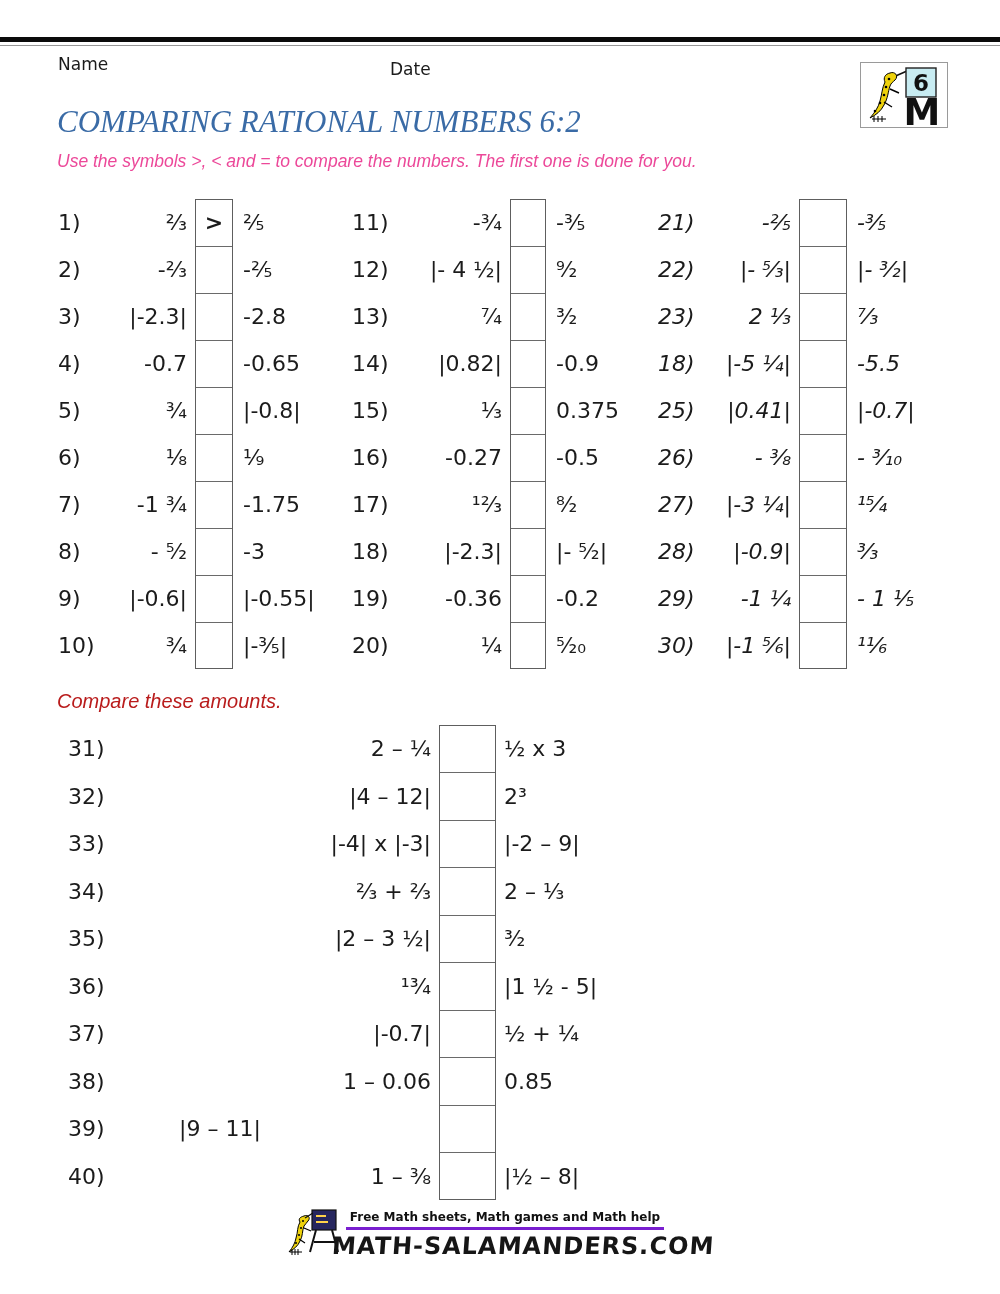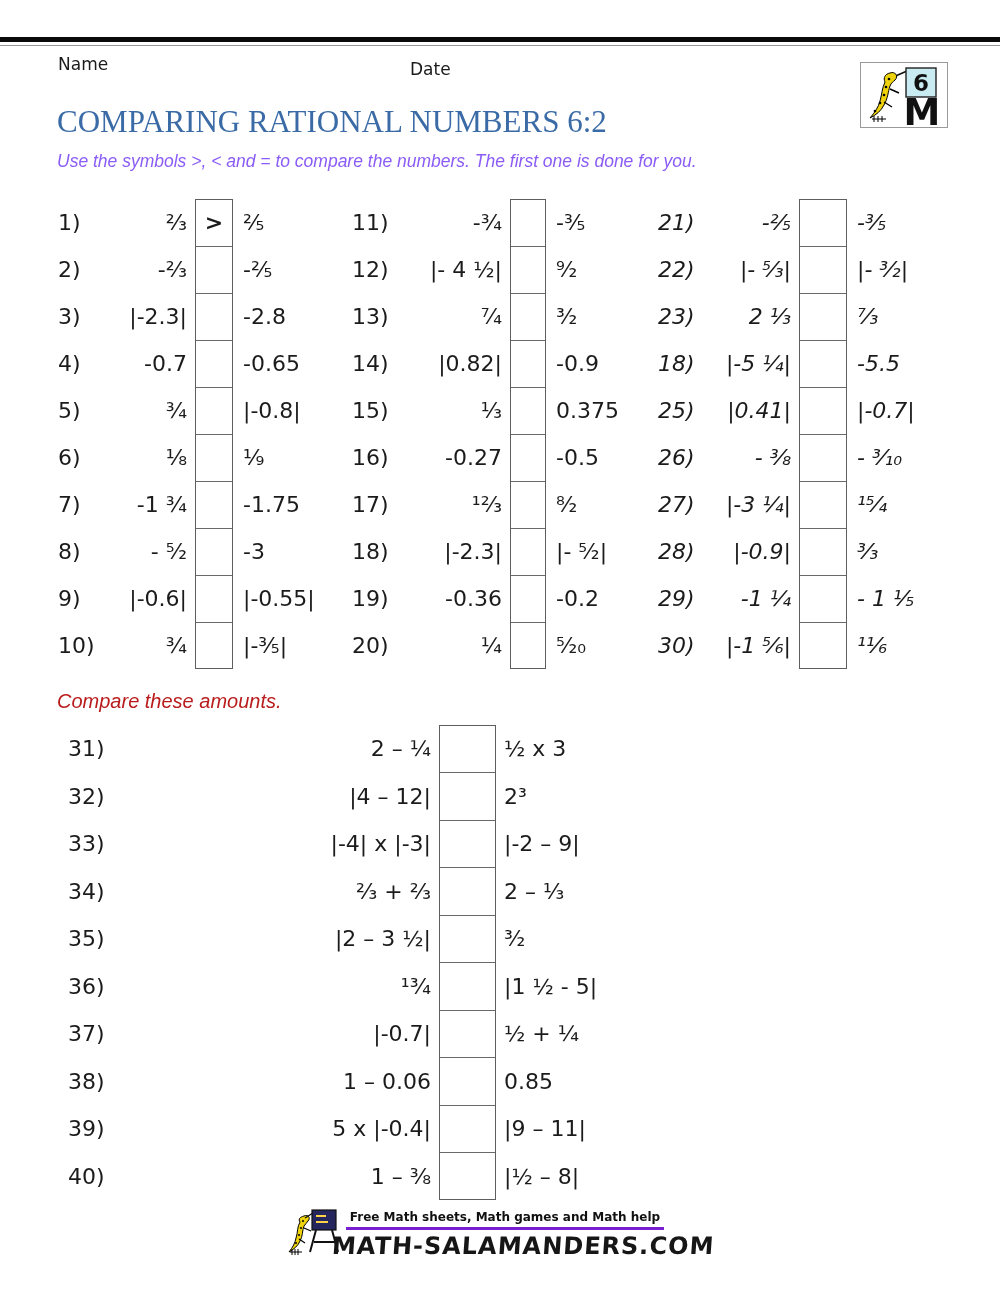--- a/index.html
+++ b/index.html
@@ -9,33 +9,33 @@
     width: 1000px; height: 1294px;
     background: #ffffff;
     font-family: "DejaVu Sans", "Liberation Sans", sans-serif;
     color: #1b1b1b;
     overflow: hidden;
   }
   .rule-thick { position:absolute; top:37px; left:0; width:100%; height:5px; background:#0a0a0a; }
   .rule-thin  { position:absolute; top:45px; left:0; width:100%; height:1px; background:#979797; }
 
   .name-label { position:absolute; left:58px;  top:54px; font-size:17px; }
-  .date-label { position:absolute; left:410px; top:59px; font-size:17px; }
+  .date-label { position:absolute; left:390px; top:59px; font-size:17px; }
 
   .grade-badge { position:absolute; left:860px; top:62px; width:88px; height:66px; }
 
   .page-title {
     position:absolute; left:57px; top:104px;
     font-family:"Liberation Serif","DejaVu Serif",serif;
-    font-size:31px; color:#3a6ba6; white-space:nowrap;
+    font-size:31px; color:#3a6ba6; white-space:nowrap;font-style:italic;
   }
   .instruction {
     position:absolute; left:57px; top:151px;
     font-size:17.5px; font-style:italic; font-family:"Liberation Sans","DejaVu Sans",sans-serif;
-    color:#8b5cf6;
+    color:#ec4899;
   }
 
   .pcol { position:absolute; top:199px; }
   #col1 { left:58px;  width:300px; }
   #col2 { left:352px; width:310px; }
   #col3 { left:658px; width:335px;font-style:italic; }
 
   .strip {
     position:absolute; top:0; height:470px; z-index:0;
     border:1px solid #5e5e5e;
@@ -439,21 +439,20 @@
         <div class="prow">
           <span class="num">38)</span>
           <span class="lexpr">1 – 0.06</span>
           <div class="acell">
             <span class="ans"></span>
           </div>
           <span class="rexpr">0.85</span>
         </div>
         <div class="prow">
           <span class="num">39)</span>
-          <span class="lexpr">5 x |-0.4|</span>
           <div class="acell">
             <span class="ans"></span>
           </div>
           <span class="rexpr">|9 – 11|</span>
         </div>
         <div class="prow">
           <span class="num">40)</span>
           <span class="lexpr">1 – ⅜</span>
           <div class="acell">
             <span class="ans"></span>

